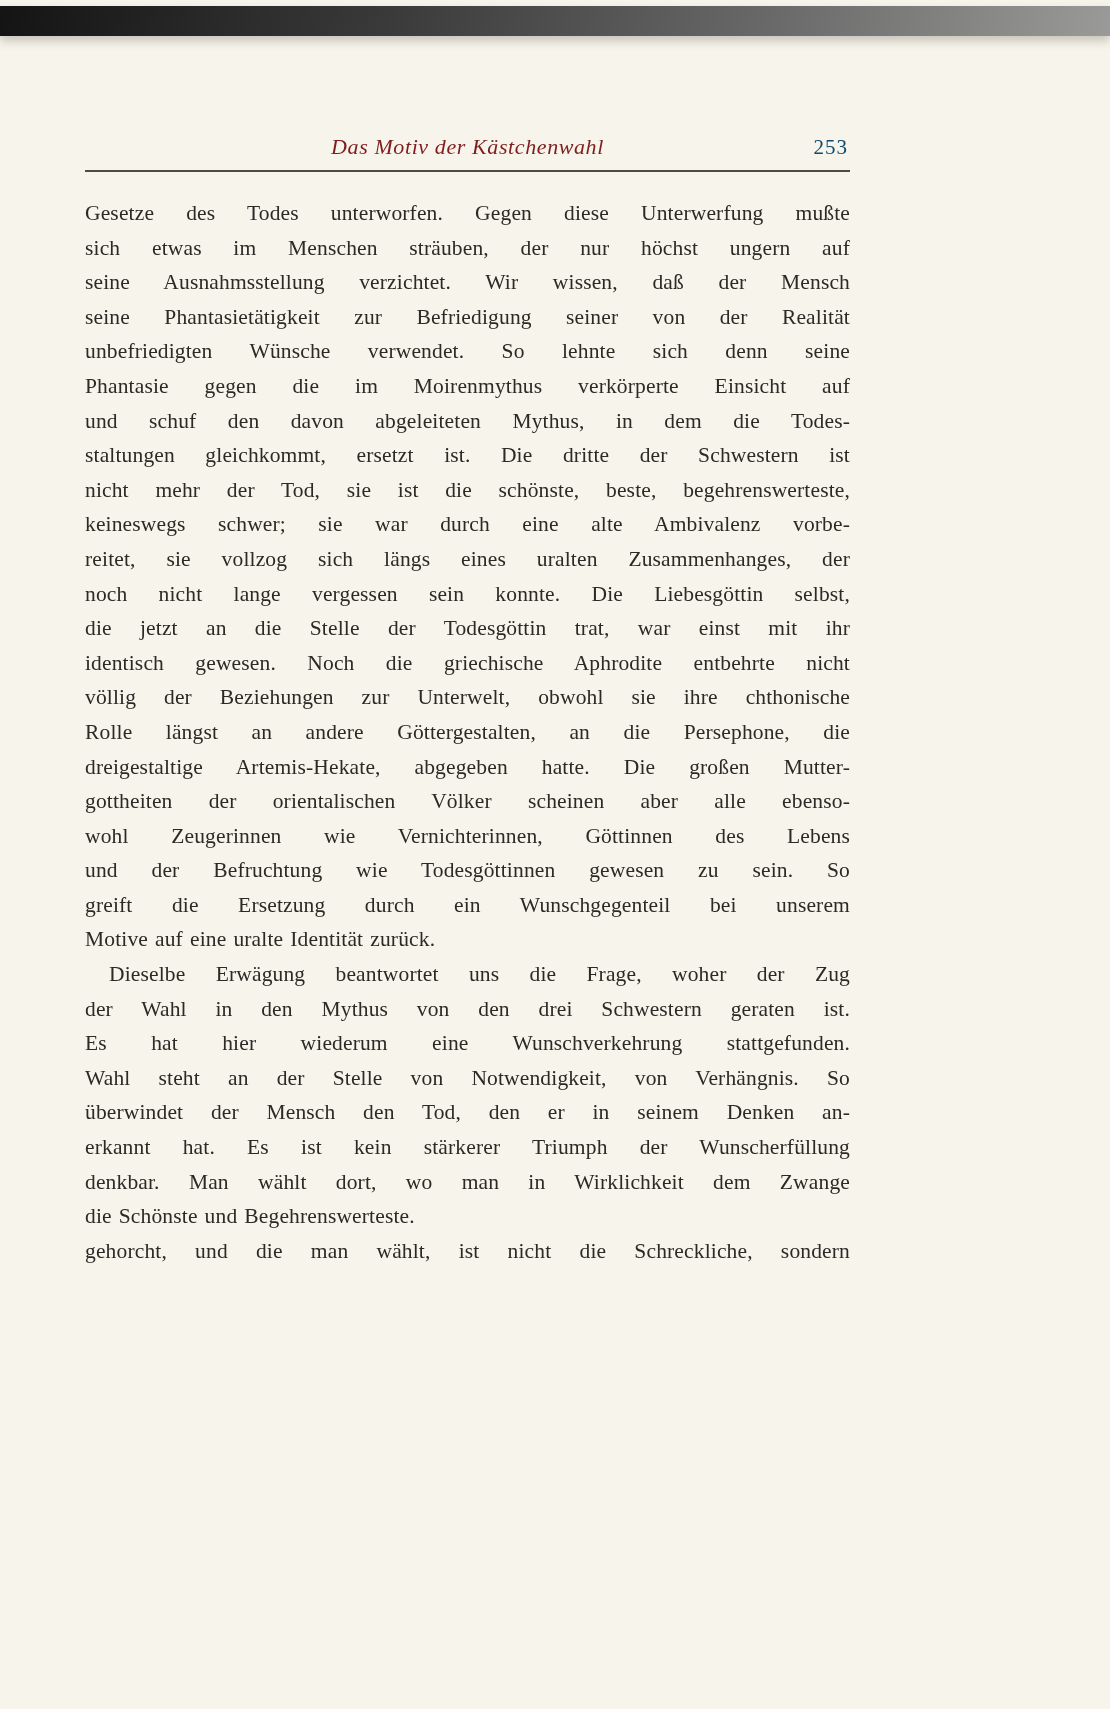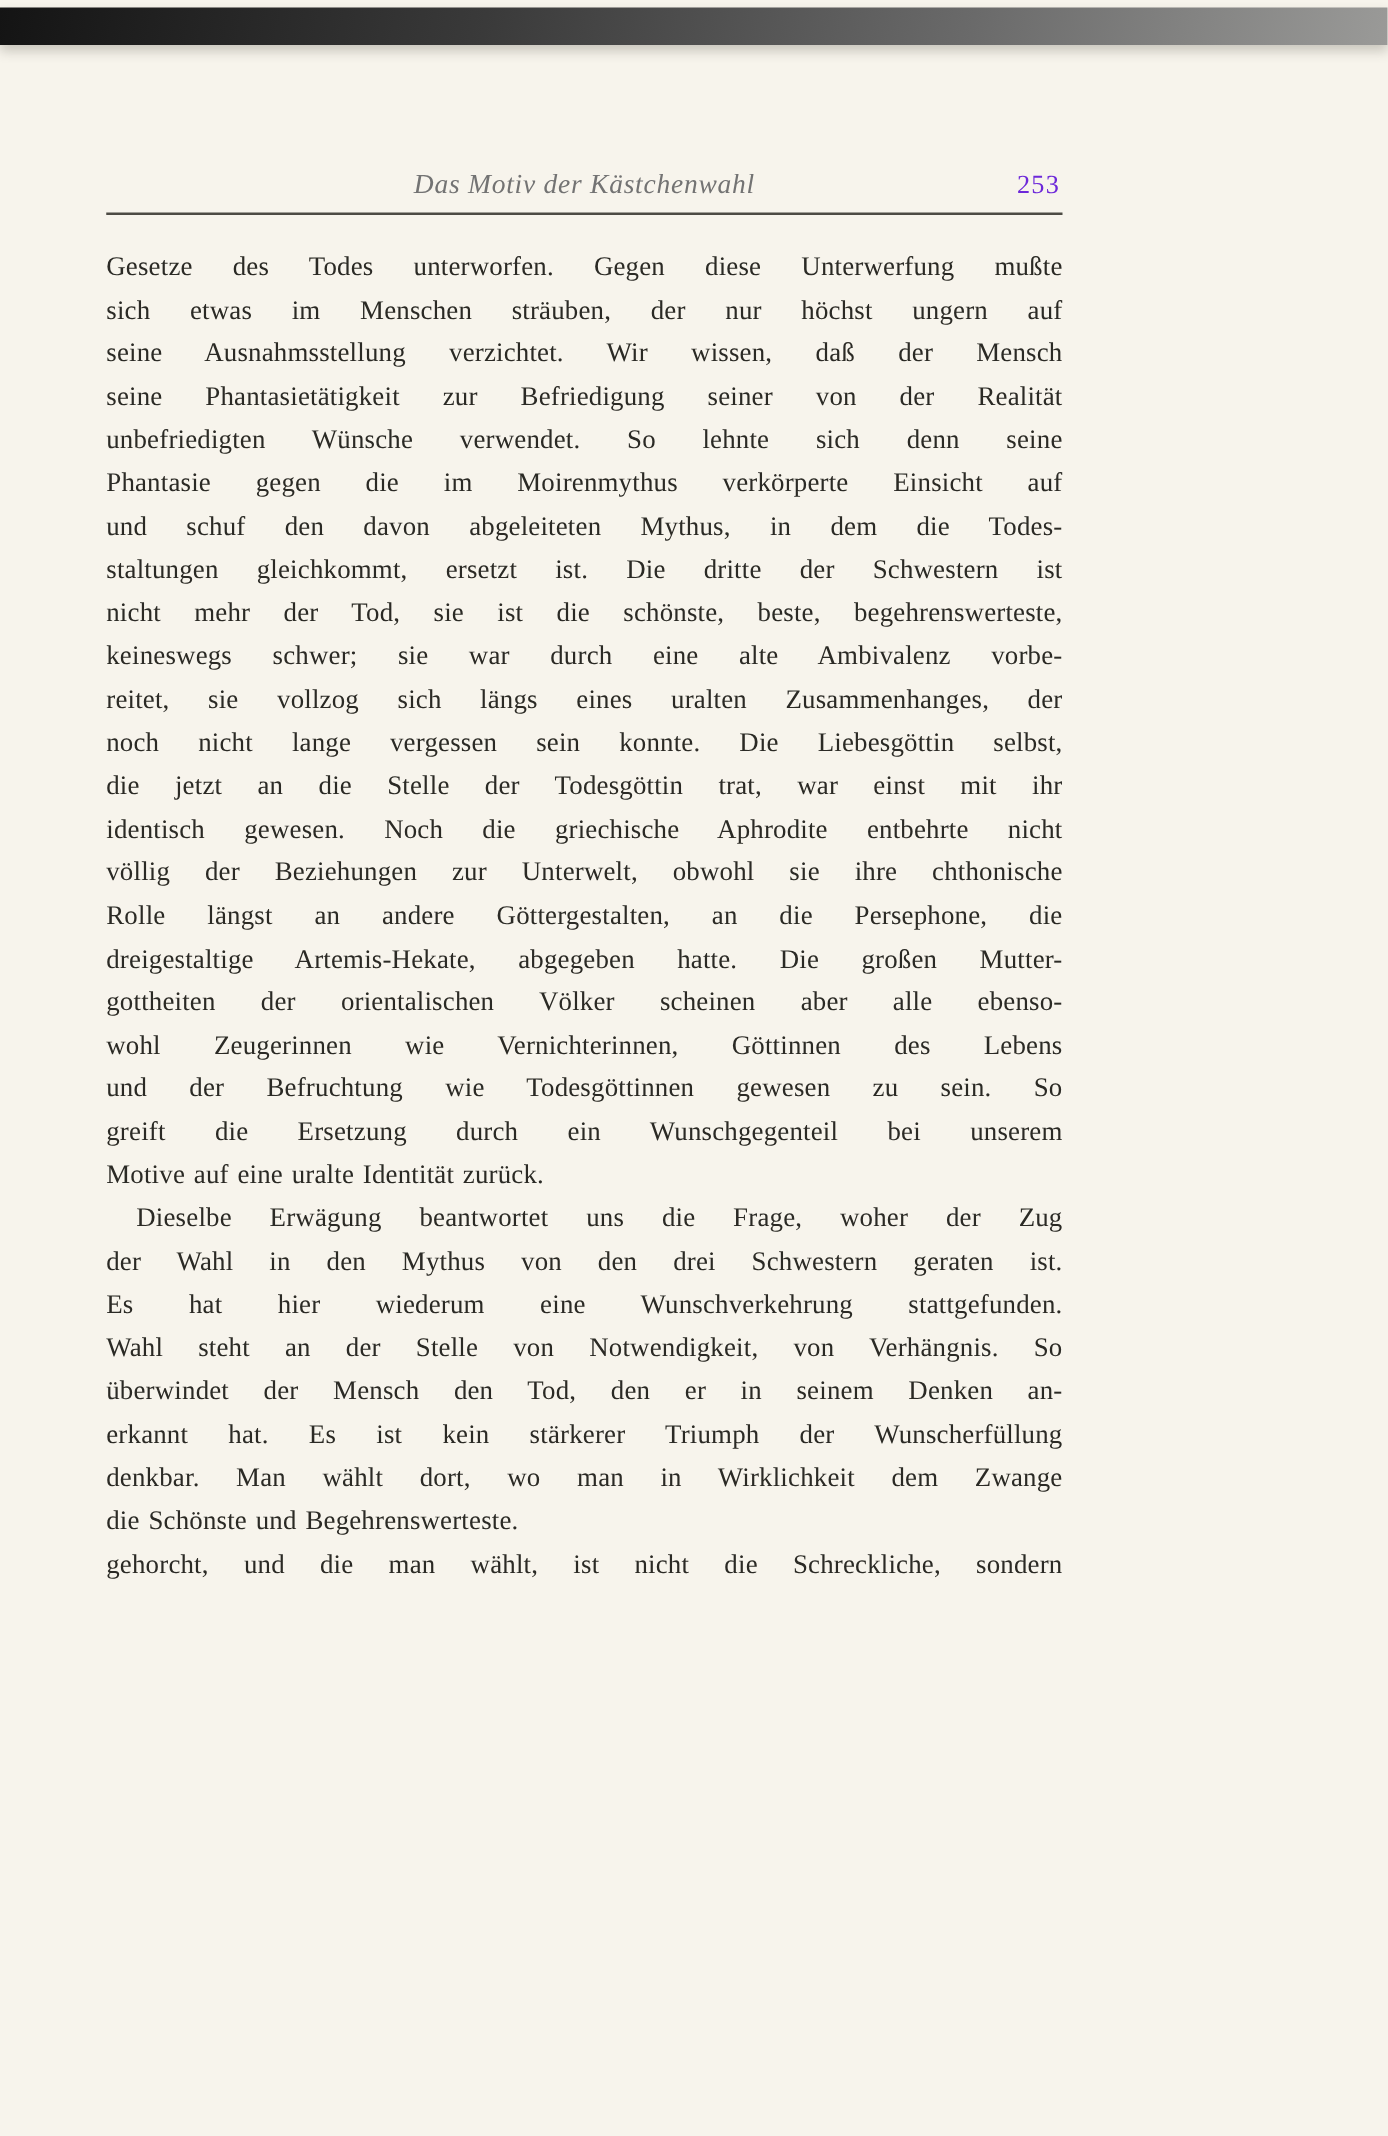--- a/index.html
+++ b/index.html
@@ -37,29 +37,29 @@
     height: 32px;
   }
   .running-title {
     position: absolute;
     left: 0;
     right: 0;
     text-align: center;
     font-style: italic;
     font-size: 22px;
     letter-spacing: 0.6px;
-    color: #737373;
+    color: #7f1d1d;
   }
   .page-number {
     position: absolute;
     right: 2px;
     top: 1px;
     font-size: 21px;
     letter-spacing: 1px;
-    color: #6d28d9;
+    color: #0c4a6e;
   }
   .header-rule {
     border: none;
     border-top: 2px solid #4d4b44;
     margin: 4px 0 0 0;
   }
   .text-block {
     margin-top: 24px;
     font-size: 21.5px;
     line-height: 34.6px;

